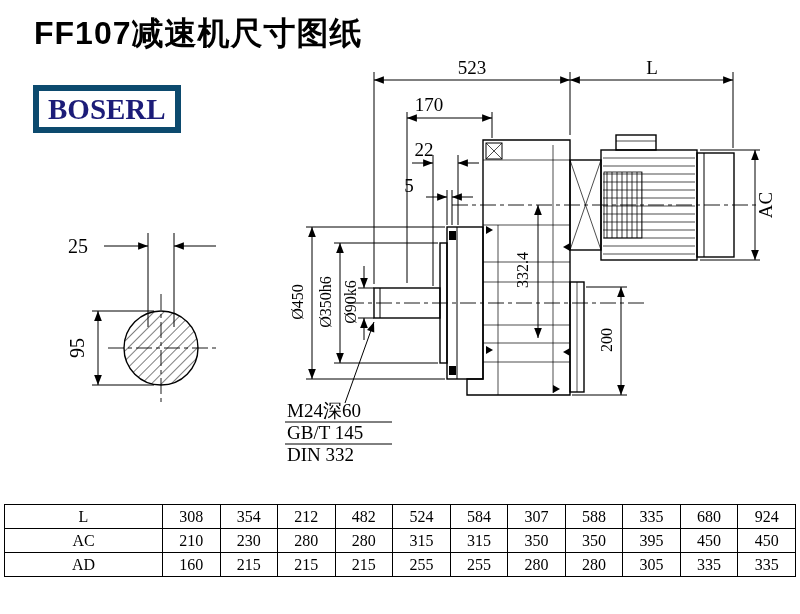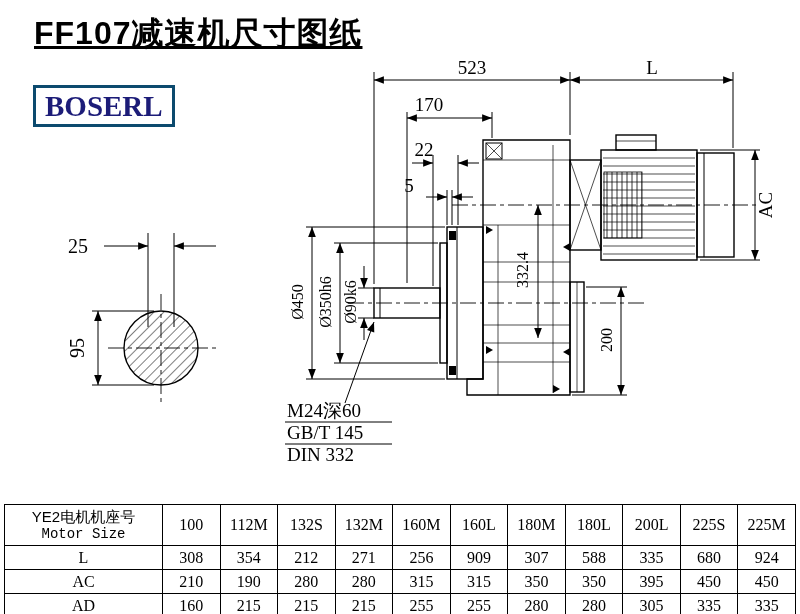--- a/index.html
+++ b/index.html
@@ -1,20 +1,20 @@
 <!DOCTYPE html>
 <html><head>
 <meta charset="utf-8">
 <style>
   html,body{margin:0;padding:0;background:#fff;}
   body{width:800px;height:614px;position:relative;overflow:hidden;
        font-family:"Liberation Sans",sans-serif;color:#000;}
   .title{position:absolute;left:34px;top:12px;font-size:32px;font-weight:bold;
-         letter-spacing:1px;white-space:nowrap;text-decoration:underline;}
-  .logo{position:absolute;left:33px;top:85px;border:3px solid #0c4a6e;color:#1c1c78;
+         letter-spacing:1px;white-space:nowrap;}
+  .logo{position:absolute;left:33px;top:85px;border:6px solid #0c4a6e;color:#1c1c78;
         font-family:"Liberation Serif","DejaVu Serif",serif;font-weight:bold;
         font-size:29px;line-height:36px;padding:0 9px;background:#fff;}
   svg.drawing{position:absolute;left:0;top:0;}
   svg .ol{stroke:#000;stroke-width:1.4;fill:none}
   svg .dl{stroke:#000;stroke-width:1;fill:none}
   svg .tl{stroke:#000;stroke-width:0.7;fill:none}
   svg .cl{stroke:#000;stroke-width:0.9;fill:none;stroke-dasharray:16 4 4 4}
   svg .dim{stroke:#000;stroke-width:1;fill:none}
   svg text{fill:#000}
   svg .ts{font-family:"Liberation Serif","DejaVu Serif",serif;font-size:19px}
@@ -165,55 +165,38 @@
       <col>
       <col>
       <col>
       <col>
       <col>
       <col>
       <col>
       <col>
   </colgroup>
   <tbody>
-  <tr class="hdr">
-    <td>
-      <div class="hcn">YE2电机机座号</div>
-      <div class="hen">Motor Size</div>
-    </td>
-    <td>100</td>
-    <td>112M</td>
-    <td>132S</td>
-    <td>132M</td>
-    <td>160M</td>
-    <td>160L</td>
-    <td>180M</td>
-    <td>180L</td>
-    <td>200L</td>
-    <td>225S</td>
-    <td>225M</td>
-  </tr>
   <tr class="row">
     <td>L</td>
     <td>308</td>
     <td>354</td>
     <td>212</td>
-    <td>271</td>
-    <td>256</td>
-    <td>909</td>
+    <td>482</td>
+    <td>524</td>
+    <td>584</td>
     <td>307</td>
     <td>588</td>
     <td>335</td>
     <td>680</td>
     <td>924</td>
   </tr>
   <tr class="row">
     <td>AC</td>
     <td>210</td>
-    <td>190</td>
+    <td>230</td>
     <td>280</td>
     <td>280</td>
     <td>315</td>
     <td>315</td>
     <td>350</td>
     <td>350</td>
     <td>395</td>
     <td>450</td>
     <td>450</td>
   </tr>

